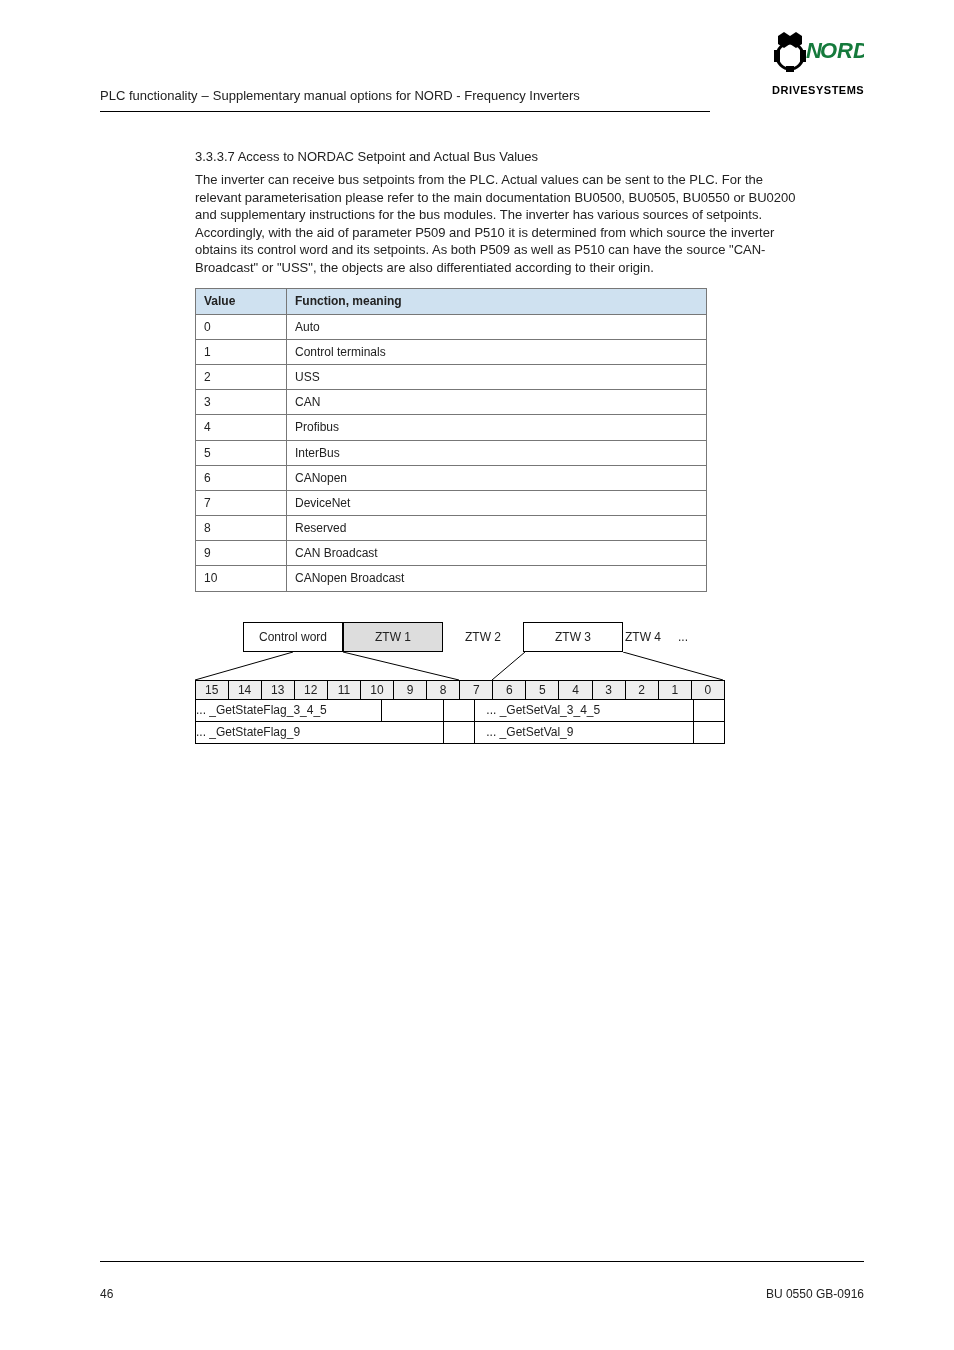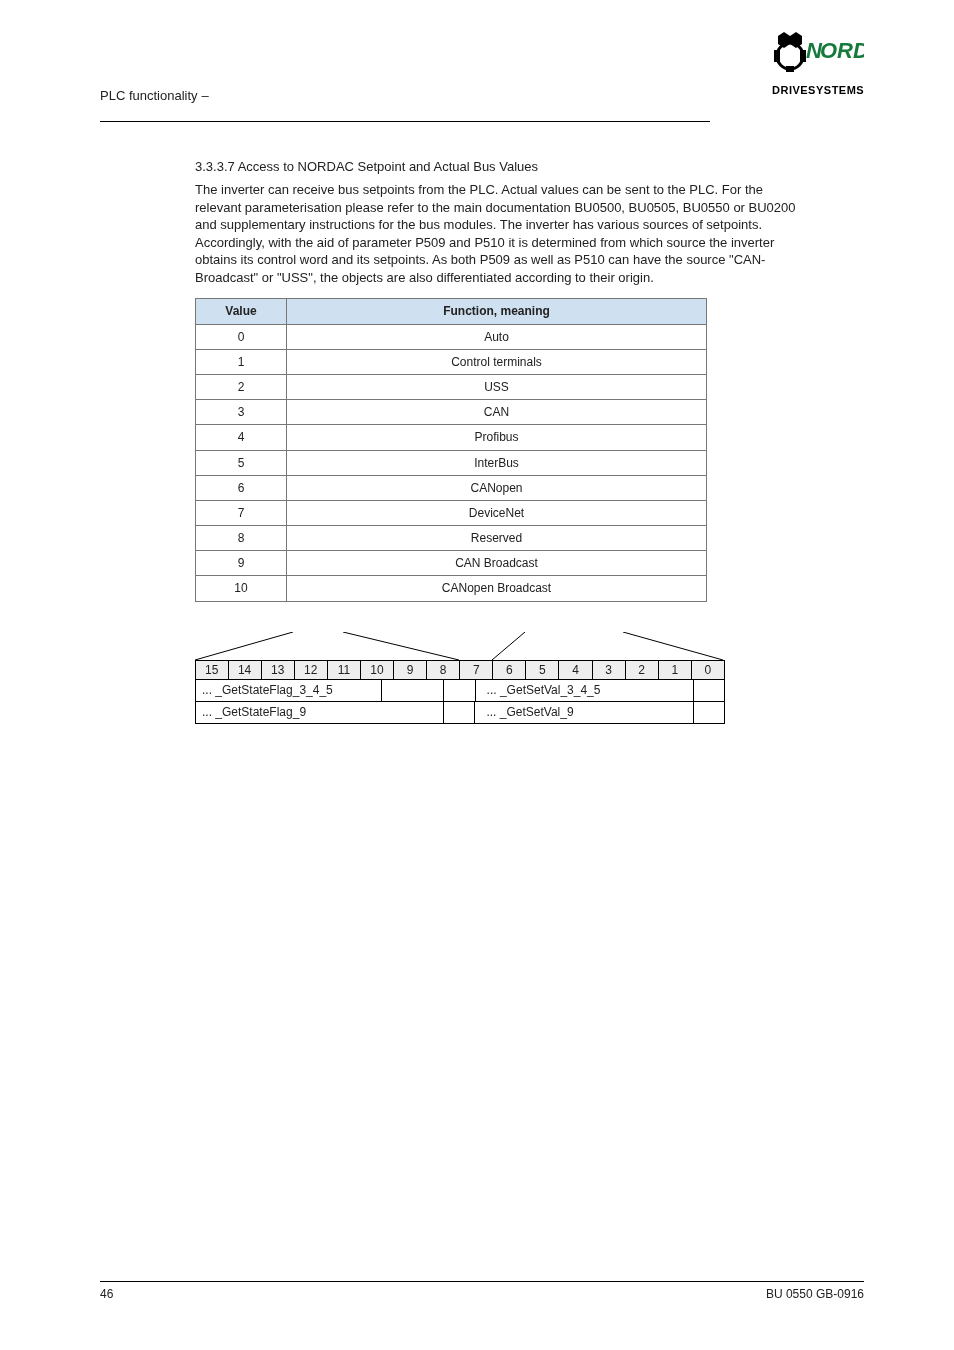--- a/index.html
+++ b/index.html
@@ -1,50 +1,50 @@
 <!DOCTYPE html>
 <html><head>
 <meta charset="utf-8">
 <style>
   html,body{margin:0;padding:0;background:#fff;font-family:Arial,Helvetica,sans-serif;color:#222;font-size:13px;line-height:1.35}
   .page{width:954px;height:1350px;position:relative;box-sizing:border-box;padding:32px 90px 0 100px}
   .logo{position:absolute;top:28px;right:90px}
-  .header-line{display:flex;align-items:baseline;margin-top:55px;border-bottom:1px solid #000;padding-bottom:16px;width:610px}
+  .header-line{display:flex;align-items:baseline;margin-top:55px;border-bottom:1px solid #000;padding-bottom:6px;width:610px}
   .hdr-left{font-size:13px}
   .hdr-dash{margin:0 4px}
   .content{margin-top:36px;width:610px;margin-left:95px}
   .h1{font-weight:normal;font-size:13px}
   .para{margin-top:6px}
   .tbl1{border-collapse:collapse;margin-top:12px;width:512px}
-  .tbl1 th,.tbl1 td{border:1px solid #777;padding:4px 8px;text-align:center;font-size:12px}
+  .tbl1 th,.tbl1 td{border:1px solid #777;padding:4px 8px;text-align:left;font-size:12px}
   .tbl1 th{background:#cfe1f0;font-weight:bold}
   .tbl1 th.val{width:74px}
   .ex{margin-top:30px}
   .diagram{margin-top:22px;width:530px}
   .row-top{display:flex;margin-left:48px}
   .box-top{border:1px solid #000;height:30px;display:flex;align-items:center;justify-content:center;font-size:12px;box-sizing:border-box}
   .bt-a{width:100px}
   .bt-b{width:100px;background:#ddd}
   .bt-c{width:80px;border:none;text-align:center}
   .bt-d{width:100px}
   .bt-dots{width:40px;border:none;text-align:center}
   .svg-lines{display:block;margin-left:0}
   .row-bits{display:flex;margin-top:-2px}
   .bit{width:57px;height:20px;border-right:1px solid #000;border-top:1px solid #000;border-bottom:1px solid #000;background:#eee;font-size:12px;display:flex;align-items:center;justify-content:center;box-sizing:border-box}
   .bit:first-child{border-left:1px solid #000}
   .row-labels{margin-top:0}
   .lbl-row{display:flex}
-  .big{height:22px;border-right:1px solid #000;border-bottom:1px solid #000;font-size:12px;display:flex;align-items:center;padding-left:6px;box-sizing:border-box}
+  .big{height:22px;border-right:1px solid #000;border-bottom:1px solid #000;font-size:12px;display:flex;align-items:center;box-sizing:border-box}
   .big:first-child{border-left:1px solid #000}
   .w6{width:198px}
   .w2{width:66px}
   .w7{width:231px;padding-left:11px}
   .w1{width:33px}
   .w8{width:264px}
-  .footer{position:absolute;bottom:48px;left:100px;right:90px;border-top:1px solid #000;padding-top:4px;display:flex;justify-content:space-between;font-size:12px}
+  .footer{position:absolute;bottom:48px;left:100px;right:90px;border-top:1px solid #000;padding-top:24px;display:flex;justify-content:space-between;font-size:12px}
 </style>
 </head>
 <body>
 
 <div class="page">
   <div class="logo">
     <svg width="92" height="70" viewBox="0 0 92 70">
       <g fill="#000">
         <path d="M18 16 L12 20 L6 16 L6 8 L12 4 L18 8 L24 4 L30 8 L30 16 L24 20 Z"></path>
         <circle cx="18" cy="28" r="13" fill="none" stroke="#000" stroke-width="3"></circle>
@@ -54,20 +54,21 @@
       </g>
       <text x="34" y="30" font-family="Arial" font-size="22" font-weight="bold" font-style="italic" fill="#157a3c">N</text>
       <text x="48" y="30" font-family="Arial" font-size="22" font-weight="bold" font-style="italic" fill="#157a3c">ORD</text>
       <text x="0" y="66" font-family="Arial" font-size="11" font-weight="bold" letter-spacing="0.5" fill="#000">DRIVESYSTEMS</text>
     </svg>
   </div>
 
   <div class="header-line">
     <span class="hdr-left">PLC functionality</span>
     <span class="hdr-dash">–</span>
+    <span>Supplementary manual options for NORD - Frequency Inverters</span>
   </div>
 
   <div class="content">
     <div class="h1">3.3.3.7 Access to NORDAC Setpoint and Actual Bus Values</div>
     <div class="para">The inverter can receive bus setpoints from the PLC. Actual values can be sent to the PLC. For the relevant parameterisation please refer to the main documentation BU0500, BU0505, BU0550 or BU0200 and supplementary instructions for the bus modules. The inverter has various sources of setpoints. Accordingly, with the aid of parameter P509 and P510 it is determined from which source the inverter obtains its control word and its setpoints. As both P509 as well as P510 can have the source "CAN-Broadcast" or "USS", the objects are also differentiated according to their origin.</div>
 
     <table class="tbl1">
       <thead>
         <tr>
           <th class="val">Value</th>
@@ -119,20 +120,28 @@
             <td>10</td>
             <td>CANopen Broadcast</td>
           </tr>
         </tbody>
     </table>
 
     <div class="ex">
     </div>
 
     <div class="diagram">
+      <div class="row-top">
+        <div class="box-top bt-a">Control word</div>
+        <div class="box-top bt-b">ZTW 1</div>
+        <div class="box-top bt-c">ZTW 2</div>
+        <div class="box-top bt-d">ZTW 3</div>
+        <div class="box-top bt-dots">ZTW 4</div>
+        <div class="box-top bt-dots">...</div>
+      </div>
       <svg class="svg-lines" width="530" height="30">
         <line x1="98" y1="0" x2="0" y2="28" stroke="#000"></line>
         <line x1="148" y1="0" x2="264" y2="28" stroke="#000"></line>
         <line x1="330" y1="0" x2="297" y2="28" stroke="#000"></line>
         <line x1="428" y1="0" x2="528" y2="28" stroke="#000"></line>
       </svg>
       <div class="row-bits" id="bits-row">
           <div class="bit">15</div>
           <div class="bit">14</div>
           <div class="bit">13</div>

